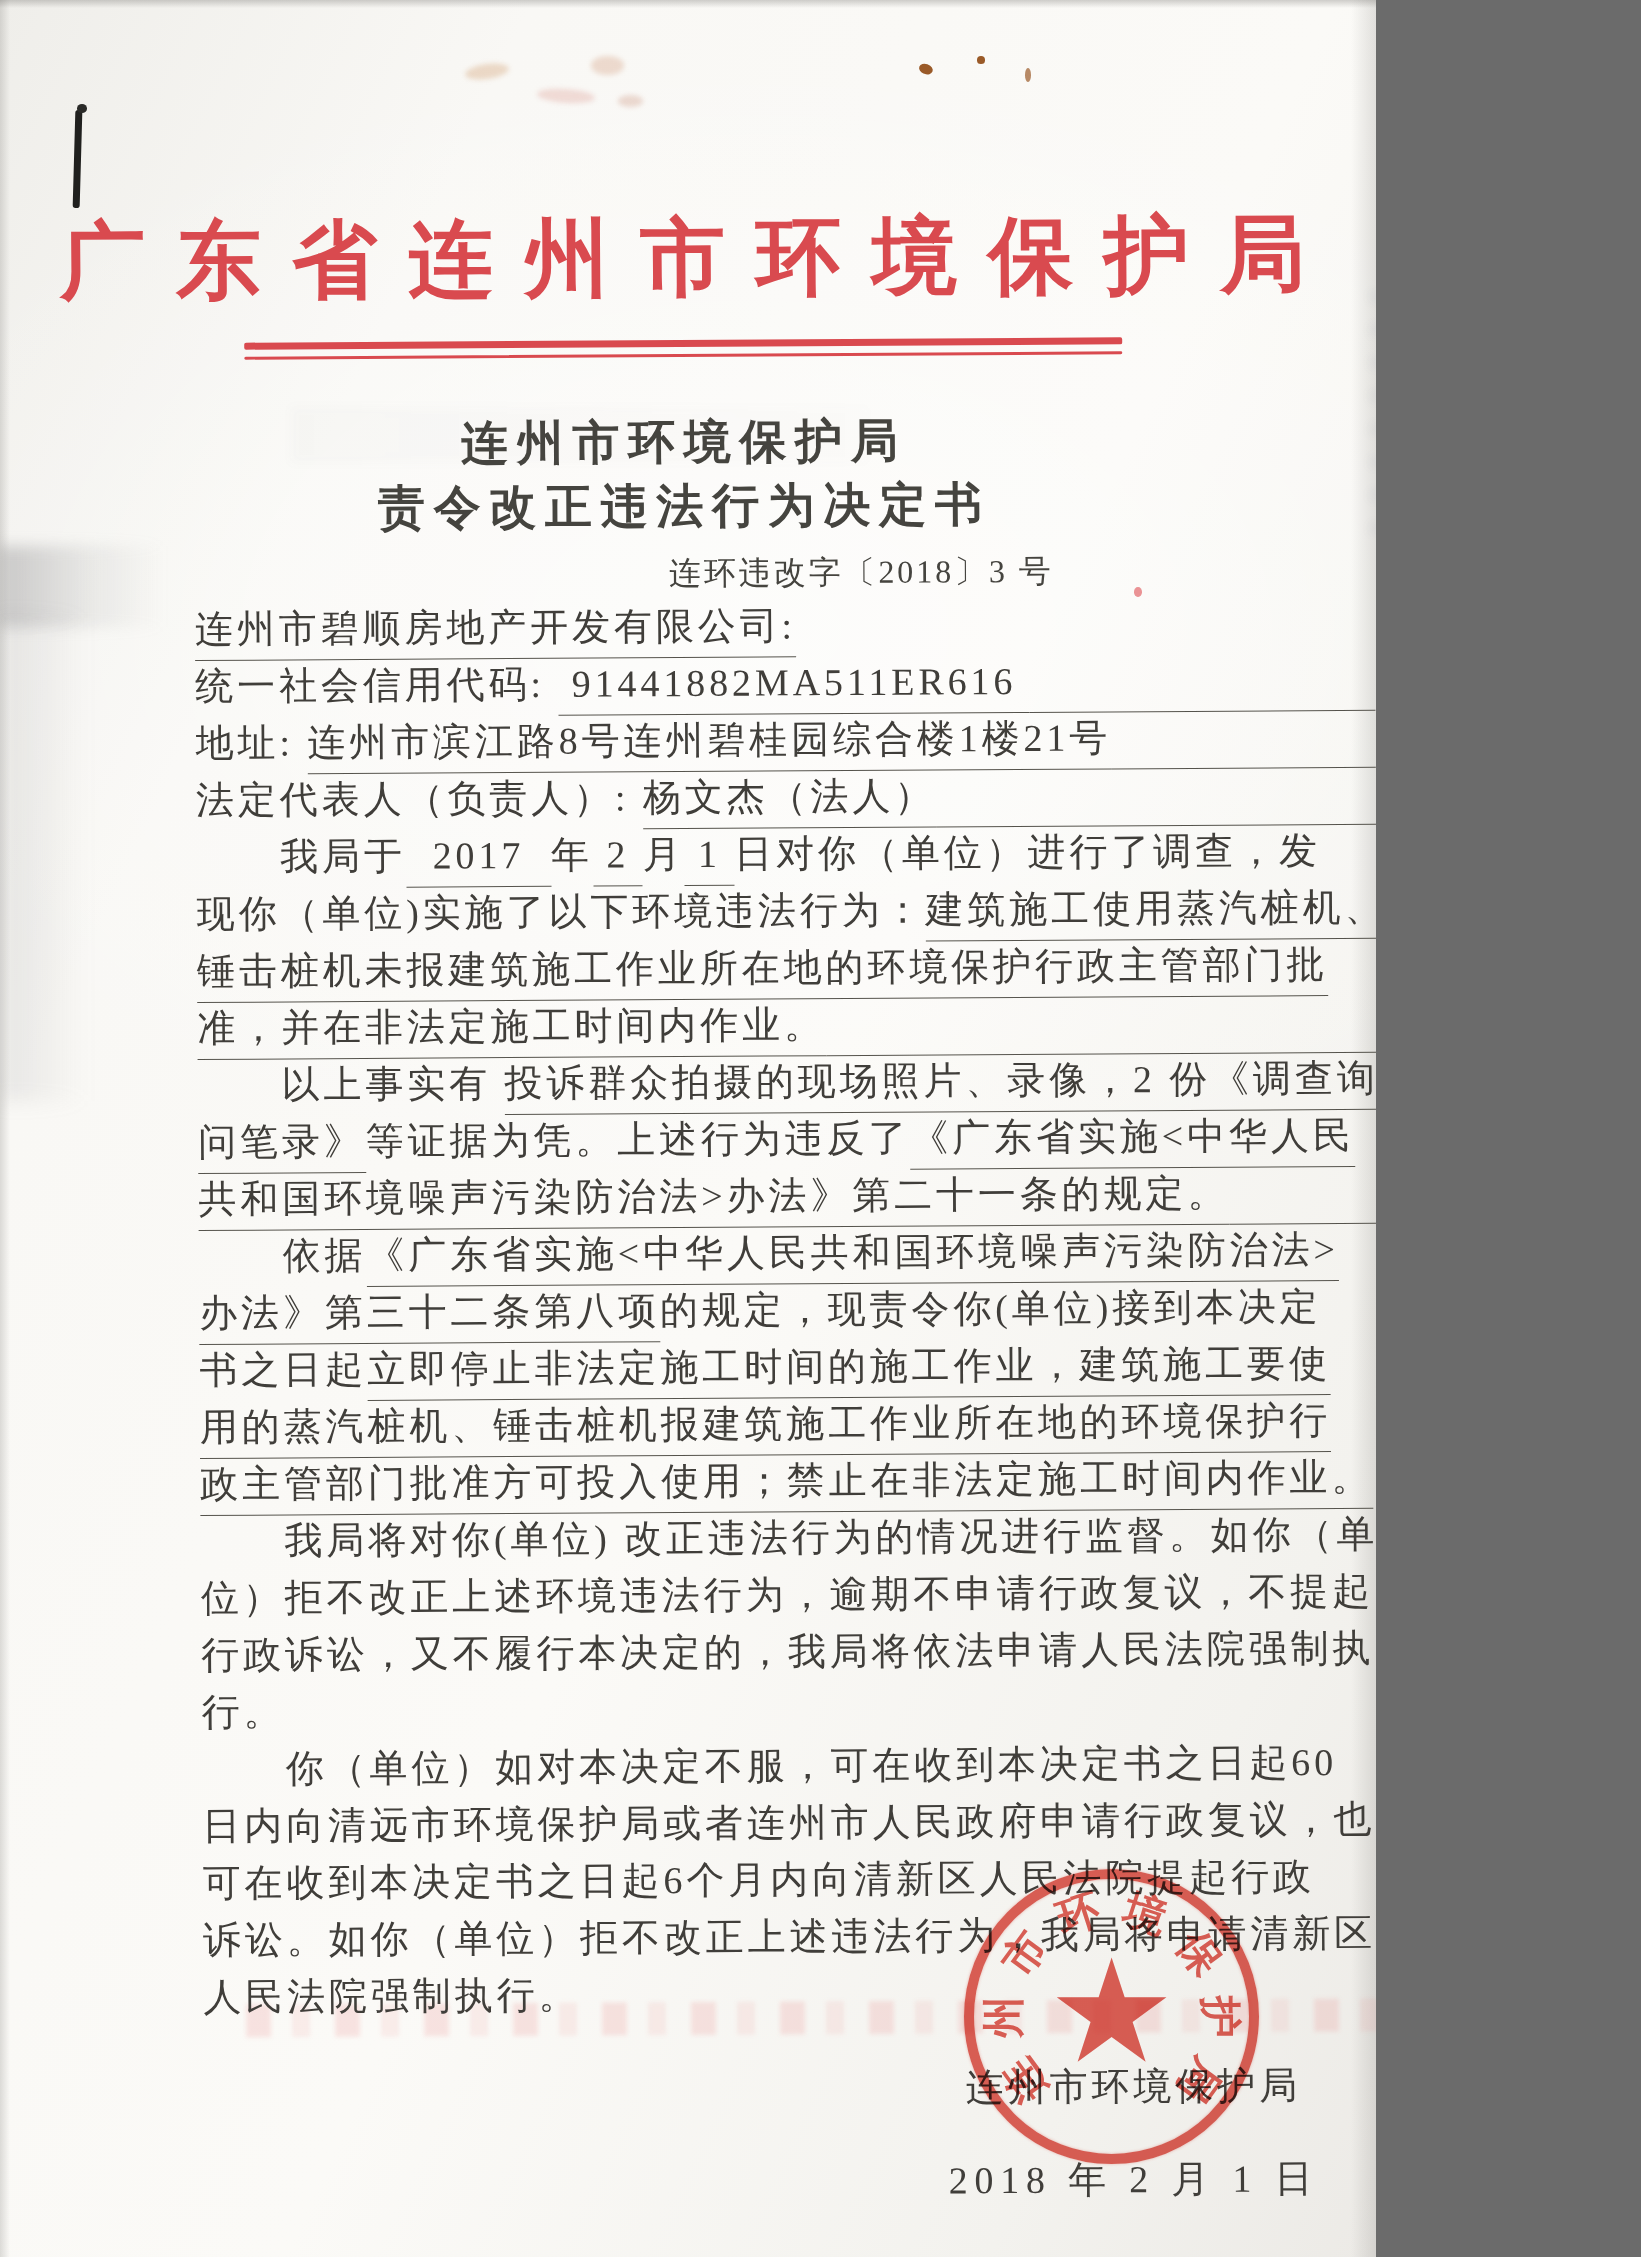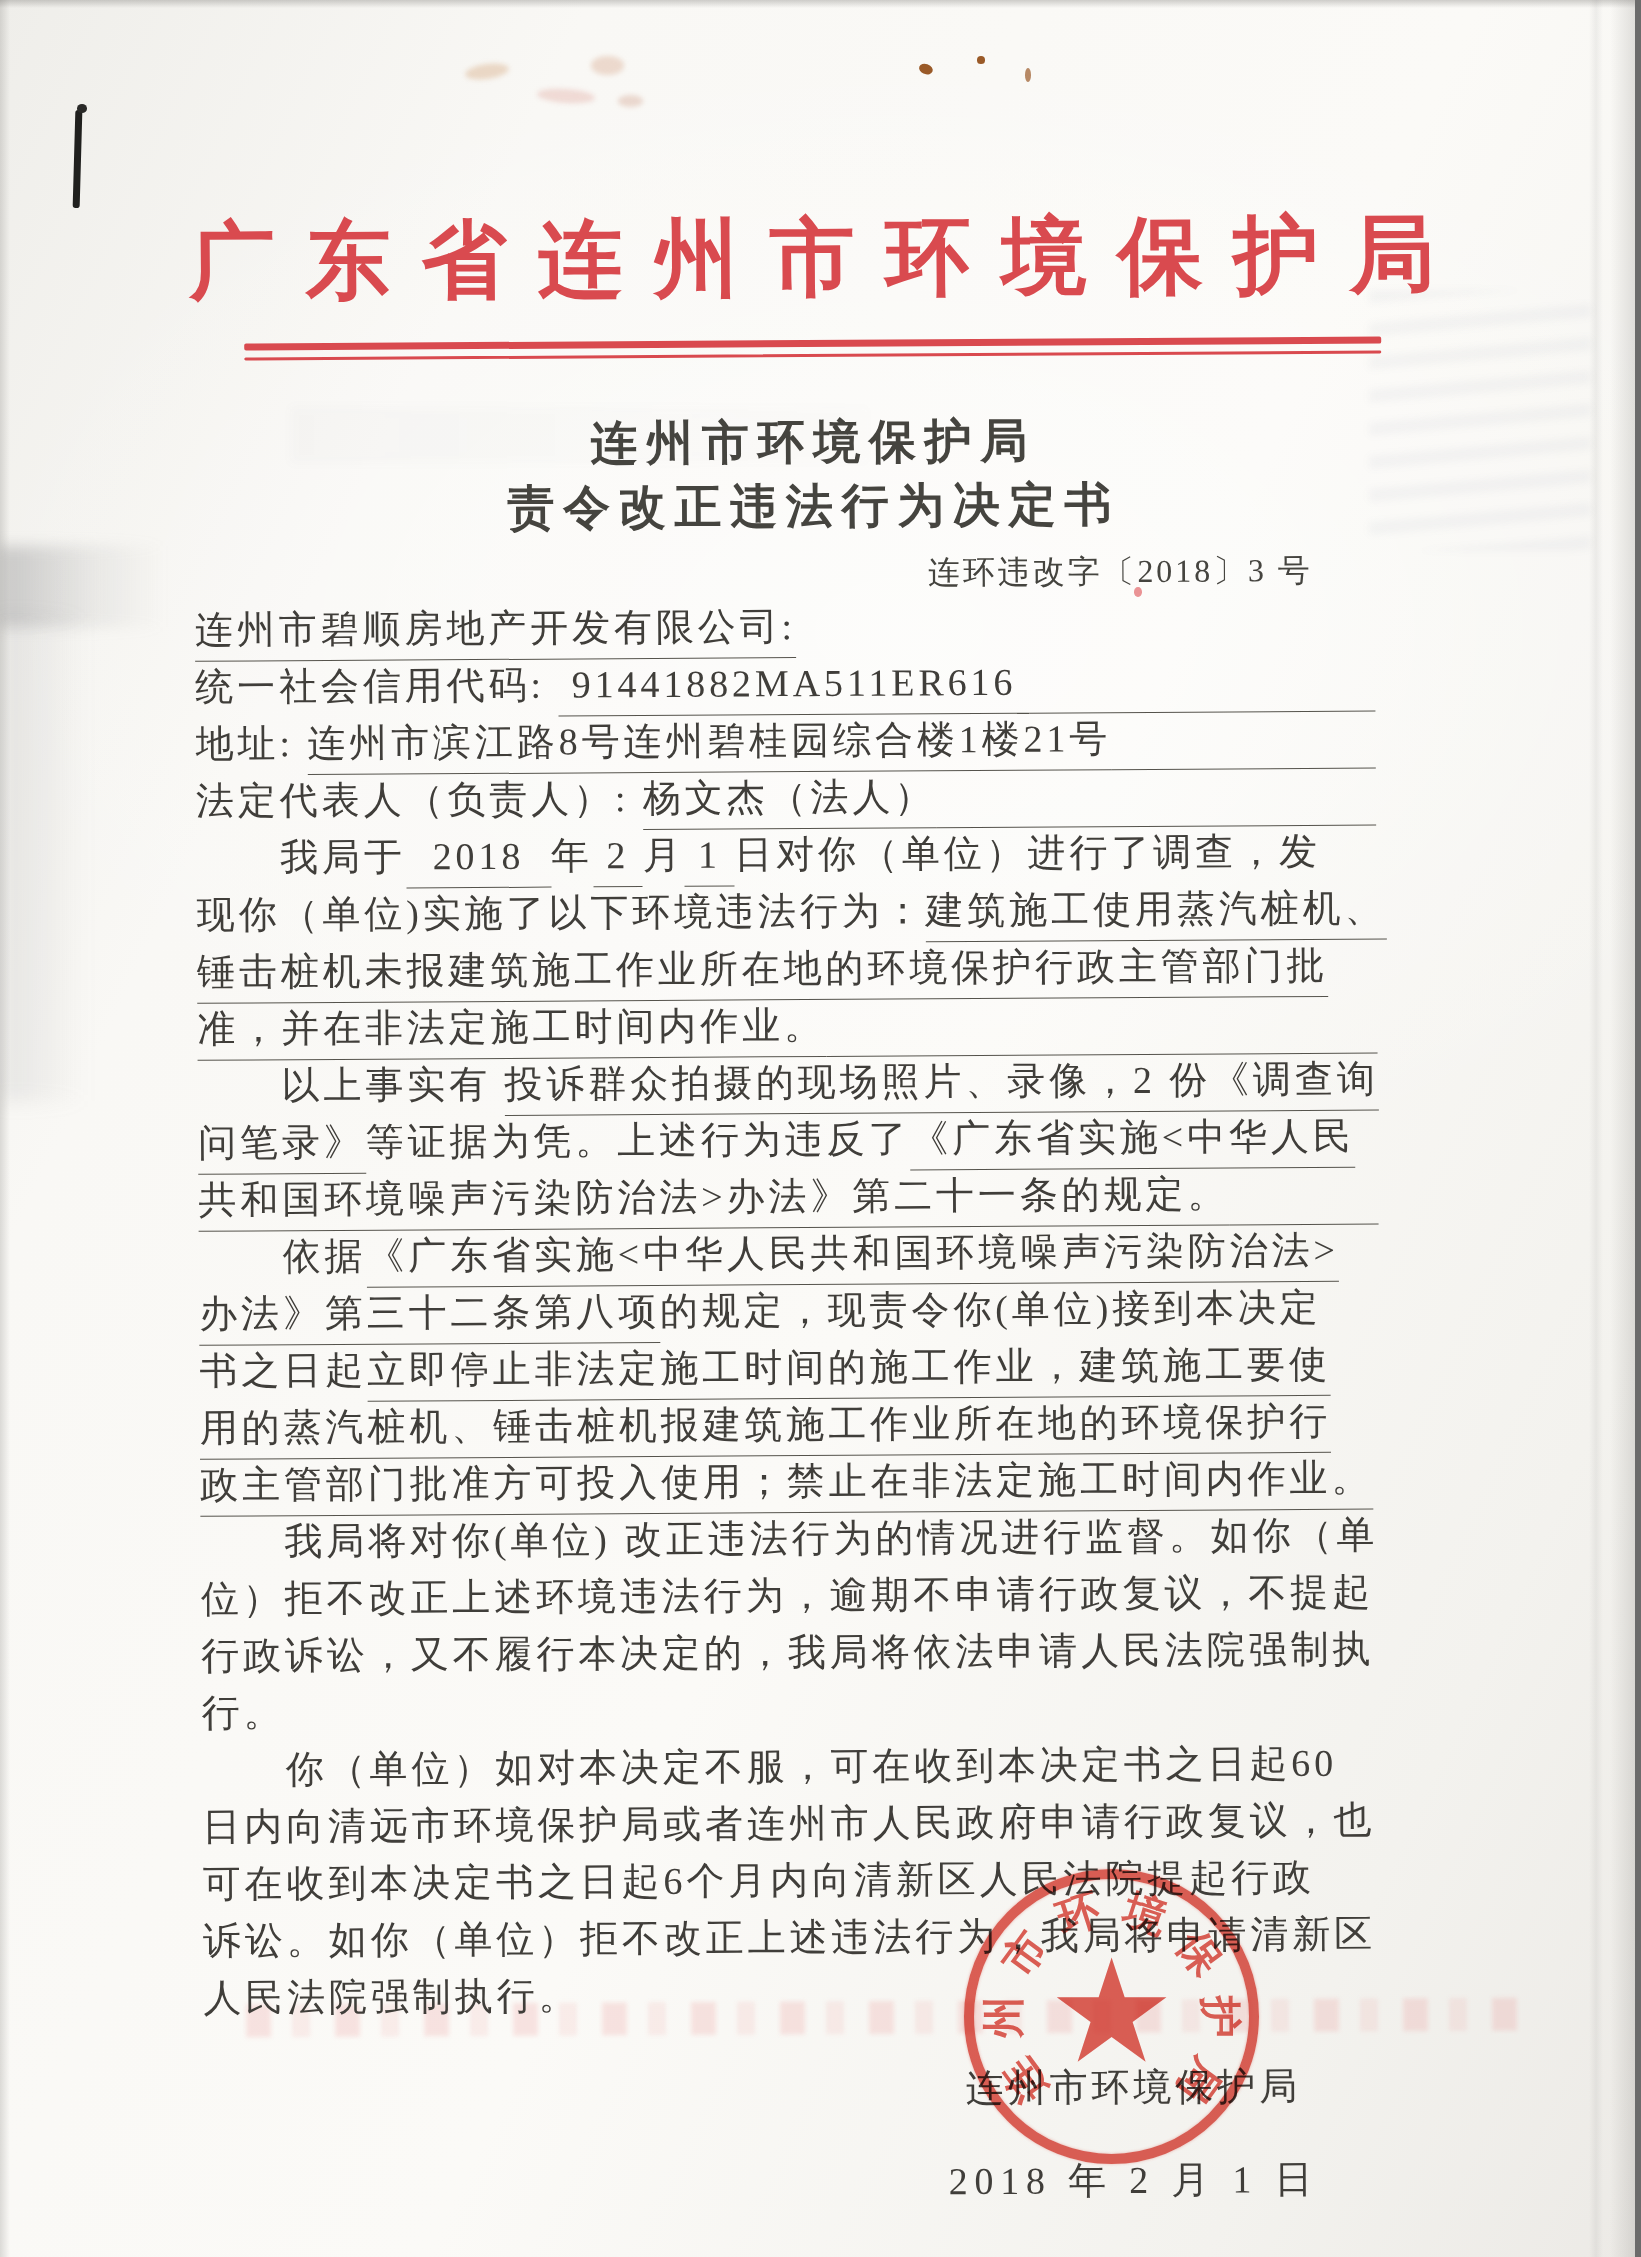--- a/index.html
+++ b/index.html
@@ -1,17 +1,17 @@
 <!DOCTYPE html>
 <html style="--red: #d94a4f; --stamp-red: #dd4b41; --ink: #403e3a; --underline: #55534c;"><head>
 <meta charset="utf-8">
 <style>
   html,body{margin:0;padding:0;background:#6b6b6b;}
   .page{
-    position:relative;width:1635px;height:2257px;overflow:hidden;
+    position:relative;width:1376px;height:2257px;overflow:hidden;
     background:
       radial-gradient(1352px 869px at 55% 28%, rgba(255,255,255,.55), rgba(255,255,255,0) 70%),
       linear-gradient(115deg,#efeeea 0%,#f9f8f5 22%,#fbfaf7 55%,#f3f2ee 84%,#eceae6 100%);
     font-family:"Liberation Serif","DejaVu Serif",serif;
   }
   
   .edge-top{position:absolute;left:0;top:0;width:100%;height:7.7px;background:linear-gradient(180deg,rgba(90,88,84,.28),rgba(90,88,84,0));}
   .edge-left{position:absolute;left:0;top:0;width:9.7px;height:100%;background:linear-gradient(90deg,rgba(110,108,104,.22),rgba(110,108,104,0));}
   .edge-right{position:absolute;right:0;top:0;width:25px;height:100%;background:linear-gradient(270deg,rgba(120,118,114,.20),rgba(120,118,114,0));}
   .fold-right{position:absolute;top:0;left:1589px;width:13.5px;height:100%;background:linear-gradient(90deg,rgba(120,120,120,0),rgba(120,120,120,.10),rgba(120,120,120,0));}
@@ -116,21 +116,21 @@
     <h1 class="title-line title1">连州市环境保护局</h1>
     <h1 class="title-line title2">责令改正违法行为决定书</h1>
 
     <div class="docno">连环违改字〔2018〕3 号</div>
 
     <div class="body-block" id="body-lines">
         <div class="line"><span class="u">连州市碧顺房地产开发有限公司:</span></div>
         <div class="line"><span>统一社会信用代码: </span><span class="u"> 91441882MA511ER616 </span><span class="u fill"></span></div>
         <div class="line"><span>地址: </span><span class="u">连州市滨江路8号连州碧桂园综合楼1楼21号</span><span class="u fill"></span></div>
         <div class="line"><span>法定代表人（负责人）: </span><span class="u">杨文杰（法人）</span><span class="u fill"></span></div>
-        <div class="line"><span>　　我局于</span><span class="u">  2018  </span><span>年</span><span class="u"> 2 </span><span>月</span><span class="u"> 1 </span><span>日对你（单位）进行了调查，发</span></div>
+        <div class="line"><span>　　我局于</span><span class="u">  2017  </span><span>年</span><span class="u"> 2 </span><span>月</span><span class="u"> 1 </span><span>日对你（单位）进行了调查，发</span></div>
         <div class="line"><span>现你（单位)实施了以下环境违法行为：</span><span class="u">建筑施工使用蒸汽桩机、</span></div>
         <div class="line"><span class="u">锤击桩机未报建筑施工作业所在地的环境保护行政主管部门批</span></div>
         <div class="line"><span class="u">准，并在非法定施工时间内作业。</span><span class="u fill"></span></div>
         <div class="line"><span>　　以上事实有 </span><span class="u">投诉群众拍摄的现场照片、录像，2 份《调查询</span></div>
         <div class="line"><span class="u">问笔录》</span><span>等证据为凭。上述行为违反了</span><span class="u">《广东省实施&lt;中华人民</span></div>
         <div class="line"><span class="u">共和国环境噪声污染防治法&gt;办法》第二十一条的规定。</span><span class="u fill"></span></div>
         <div class="line"><span>　　依据</span><span class="u">《广东省实施&lt;中华人民共和国环境噪声污染防治法&gt;</span></div>
         <div class="line"><span class="u">办法》第三十二条第八项</span><span>的规定，现责令你(单位)接到本决定</span></div>
         <div class="line"><span>书之日起</span><span class="u">立即停止非法定施工时间的施工作业，建筑施工要使</span></div>
         <div class="line"><span class="u">用的蒸汽桩机、锤击桩机报建筑施工作业所在地的环境保护行</span></div>

